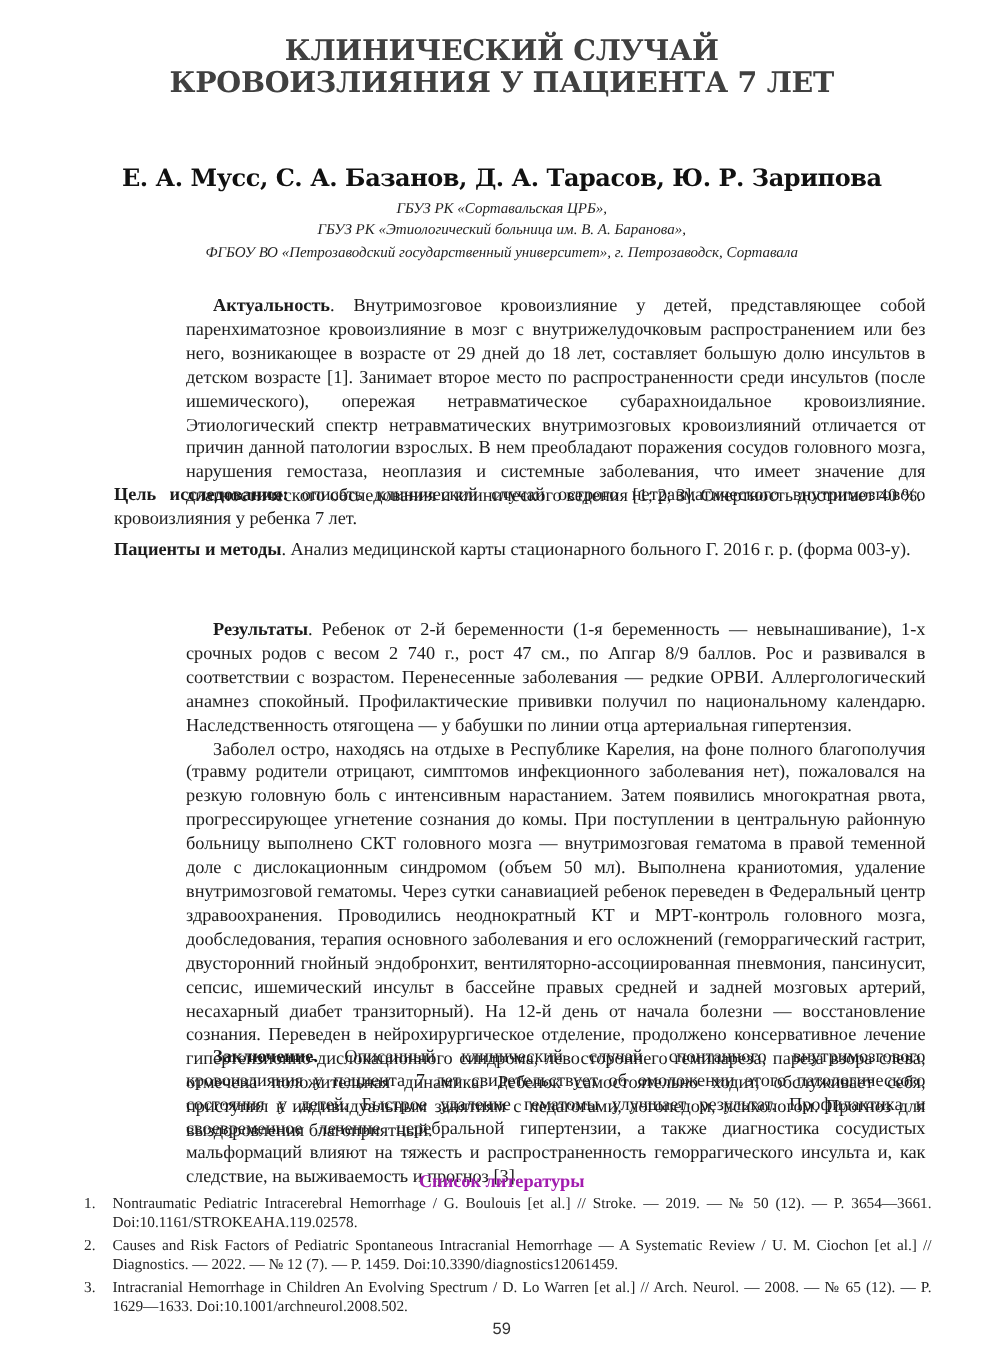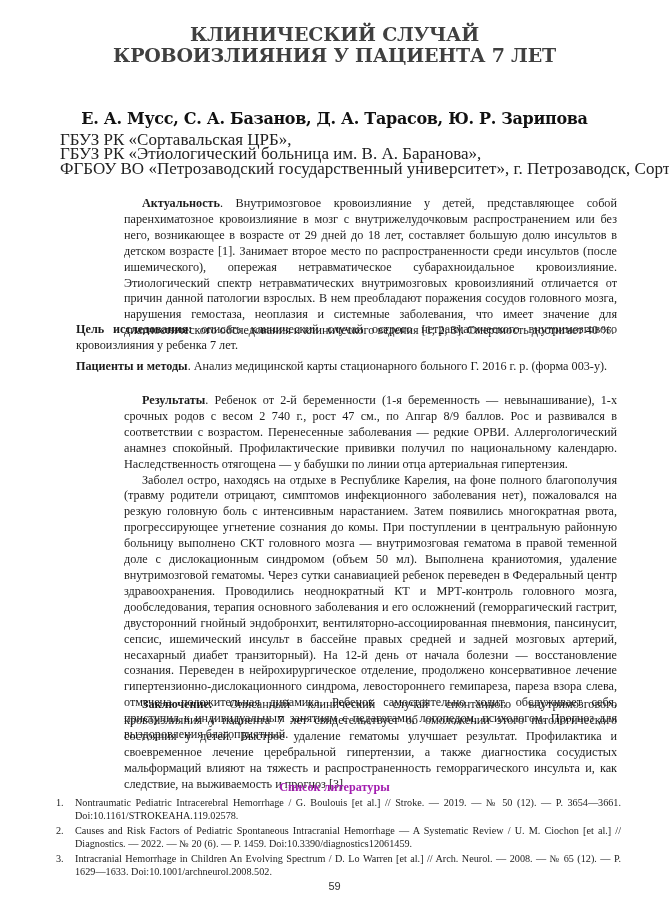--- a/index.html
+++ b/index.html
@@ -10,22 +10,22 @@
     text-align: center; font-family: "DejaVu Serif", serif; font-weight: bold;
     font-size: 19px; line-height: 21px; color: #404040; letter-spacing: -0.2px;
   }
   .title div { white-space: nowrap; }
   .authors {
     position: absolute; left: 60px; top: 109px; width: 549px; text-align: center;
     font-family: "DejaVu Serif", serif; font-weight: bold; font-size: 16px; color: #111;
     letter-spacing: -0.3px; white-space: nowrap;
   }
   .affil {
-    position: absolute; left: 60px; top: 133px; width: 549px; text-align: left;
-    font-family: "Liberation Serif", serif; font-size: 17px; line-height: 14.4px; color: #222;
+    position: absolute; left: 60px; top: 133px; width: 549px; text-align: center;
+    font-family: "Liberation Serif", serif; font-style: italic; font-size: 10px; line-height: 14.4px; color: #222;
   }
   .affil div { white-space: nowrap; }
   .body {
     position: absolute; left: 76px; width: 541px;
     font-family: "Liberation Serif", serif; font-size: 12.2px; line-height: 15.9px; color: #1c1c1c;
     text-align: justify;
   }
   .body p { margin: 0; }
   .body .indent { text-indent: 18px; margin-left: 48px; }
   .body b { font-weight: bold; }
@@ -68,31 +68,31 @@
   </div>
 
   <div class="body" style="top:322px;">
     <p><b>Цель исследования:</b><span> описать клинический случай острого нетравматического внутримозгового кровоизлияния у ребенка 7 лет.</span></p>
   </div>
 
   <div class="body" style="top:359px;">
     <p><b>Пациенты и методы</b><span>. Анализ медицинской карты стационарного больного Г. 2016 г. р. (форма 003-у).</span></p>
   </div>
 
-  <div class="body" style="top:393px;">
+  <div class="body" style="top:412px;">
     <p class="indent"><b>Результаты</b><span>. Ребенок от 2-й беременности (1-я беременность — невынашивание), 1-х срочных родов с весом 2 740 г., рост 47 см., по Апгар 8/9 баллов. Рос и развивался в соответствии с возрастом. Перенесенные заболевания — редкие ОРВИ. Аллергологический анамнез спокойный. Профилактические прививки получил по национальному календарю. Наследственность отягощена — у бабушки по линии отца артериальная гипертензия.</span></p>
     <p class="indent">Заболел остро, находясь на отдыхе в Республике Карелия, на фоне полного благополучия (травму родители отрицают, симптомов инфекционного заболевания нет), пожаловался на резкую головную боль с интенсивным нарастанием. Затем появились многократная рвота, прогрессирующее угнетение сознания до комы. При поступлении в центральную районную больницу выполнено СКТ головного мозга — внутримозговая гематома в правой теменной доле с дислокационным синдромом (объем 50 мл). Выполнена краниотомия, удаление внутримозговой гематомы. Через сутки санавиацией ребенок переведен в Федеральный центр здравоохранения. Проводились неоднократный КТ и МРТ-контроль головного мозга, дообследования, терапия основного заболевания и его осложнений (геморрагический гастрит, двусторонний гнойный эндобронхит, вентиляторно-ассоциированная пневмония, пансинусит, сепсис, ишемический инсульт в бассейне правых средней и задней мозговых артерий, несахарный диабет транзиторный). На 12-й день от начала болезни — восстановление сознания. Переведен в нейрохирургическое отделение, продолжено консервативное лечение гипертензионно-дислокационного синдрома, левостороннего гемипареза, пареза взора слева, отмечена положительная динамика. Ребенок самостоятельно ходит, обслуживает себя, приступил к индивидуальным занятиям с педагогами, логопедом, психологом. Прогноз для выздоровления благоприятный.</p>
   </div>
 
   <div class="body" style="top:697px;">
     <p class="indent"><b>Заключение.</b><span> Описанный клинический случай спонтанного внутримозгового кровоизлияния у пациента 7 лет свидетельствует об омоложении этого патологического состояния у детей. Быстрое удаление гематомы улучшает результат. Профилактика и своевременное лечение церебральной гипертензии, а также диагностика сосудистых мальформаций влияют на тяжесть и распространенность геморрагического инсульта и, как следствие, на выживаемость и прогноз [3].</span></p>
   </div>
 
   <div class="refs-title">Список литературы</div>
 
   <ul class="refs">
     <li><span class="num">1.</span><span>Nontraumatic Pediatric Intracerebral Hemorrhage / G. Boulouis [et al.] // Stroke. — 2019. — № 50 (12). — P. 3654—3661. Doi:10.1161/STROKEAHA.119.02578.</span></li>
-    <li><span class="num">2.</span><span>Causes and Risk Factors of Pediatric Spontaneous Intracranial Hemorrhage — A Systematic Review / U. M. Ciochon [et al.] // Diagnostics. — 2022. — № 20 (6). — P. 1459. Doi:10.3390/diagnostics12061459.</span></li>
+    <li><span class="num">2.</span><span>Causes and Risk Factors of Pediatric Spontaneous Intracranial Hemorrhage — A Systematic Review / U. M. Ciochon [et al.] // Diagnostics. — 2022. — № 12 (7). — P. 1459. Doi:10.3390/diagnostics12061459.</span></li>
     <li><span class="num">3.</span><span>Intracranial Hemorrhage in Children An Evolving Spectrum / D. Lo Warren [et al.] // Arch. Neurol. — 2008. — № 65 (12). — P. 1629—1633. Doi:10.1001/archneurol.2008.502.</span></li>
   </ul>
 
   <div class="pageno">59</div>
 </div>
 
 </body></html>

